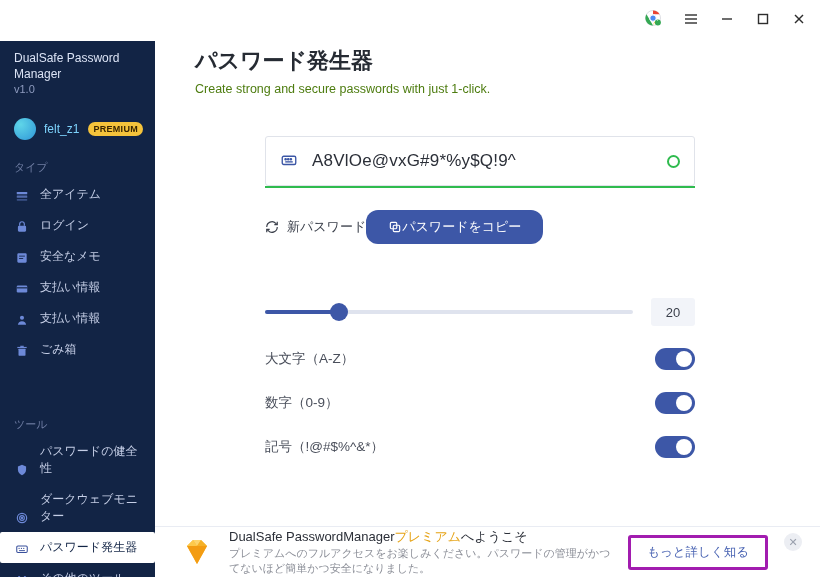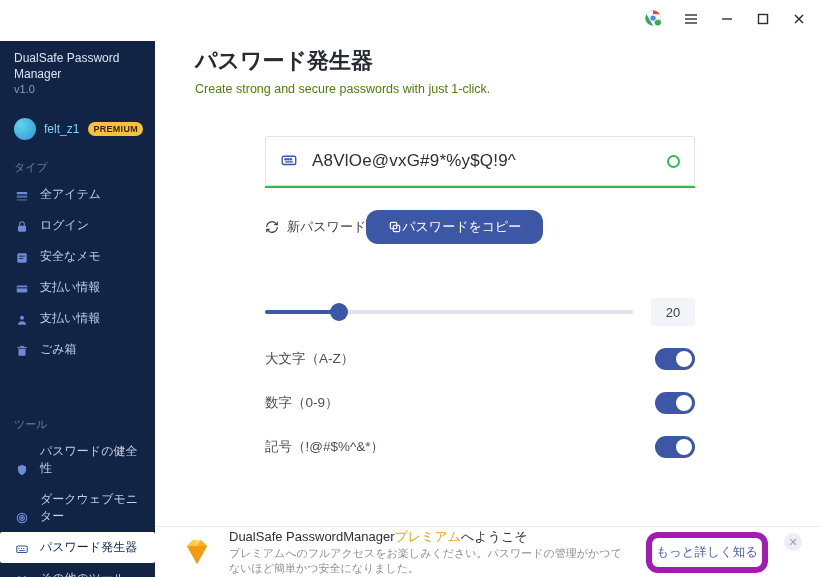--- a/index.html
+++ b/index.html
@@ -57,21 +57,21 @@
 .toggle { width: 40px; height: 22px; background: #3d57a7; border-radius: 11px; position: relative; margin-left: auto; cursor: pointer; }
 .toggle::after { content: ""; position: absolute; width: 16px; height: 16px; background: #fff; border-radius: 50%; top: 3px; right: 3px; }
 
 
 .banner { position: absolute; left: 0; right: 0; bottom: 0; height: 51px; border-top: 1px solid #e9ecf3; background: #fff; display: flex; align-items: center; padding: 0 18px 0 26px; gap: 16px; }
 .gem { width: 32px; height: 32px; }
 .bn-text { flex: 1; }
 .bn-title { font-size: 13px; color: #2b2f38; }
 .bn-title .hl { color: #e6a315; }
 .bn-sub { font-size: 11px; color: #8c8f98; line-height: 1.4; }
-.bn-btn { border: 6px solid #a21caf; color: #4a64b3; background: #fff; padding: 6px 4px; border-radius: 12px; font-size: 12.5px; cursor: pointer; }
+.bn-btn { border: 3px solid #a21caf; color: #4a64b3; background: #fff; padding: 6px 16px; border-radius: 3px; font-size: 12.5px; cursor: pointer; }
 .bn-close { width: 18px; height: 18px; border-radius: 50%; background: #eceef3; color: #9aa0ad; display: inline-flex; align-items: center; justify-content: center; font-size: 11px; cursor: pointer; align-self: flex-start; margin-top: 6px; }
 </style>
 </head>
 <body>
 
 <div class="window">
 
   <aside class="sidebar">
     <div class="brand">
       <div>DualSafe Password Manager</div>

